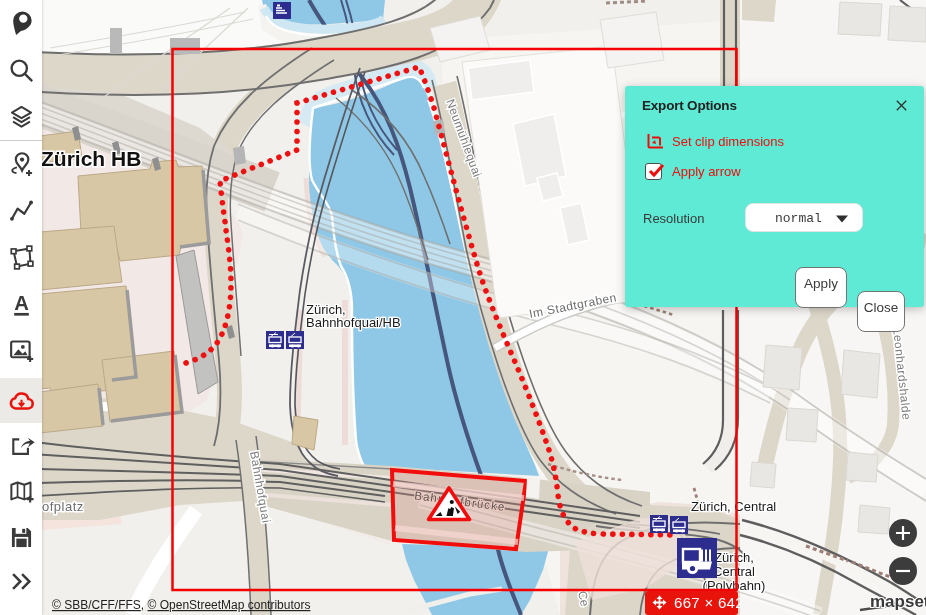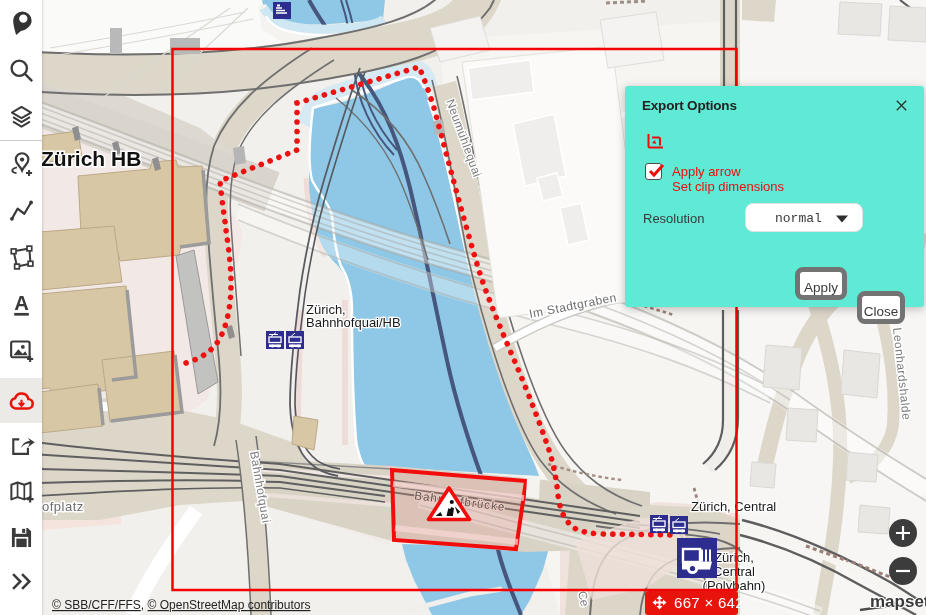--- a/index.html
+++ b/index.html
@@ -10,21 +10,21 @@
   #sidebar{position:absolute;left:0;top:0;width:42px;height:615px;background:#fff;
     box-shadow:1px 0 2px rgba(0,0,0,.12);}
   .sbi{position:absolute;left:8px;width:27px;height:27px;}
   #dialog{position:absolute;left:625px;top:86px;width:299px;height:221px;background:#5eead4;
     border-radius:3px;box-shadow:0 2px 10px rgba(0,0,0,.25);}
   .dtitle{position:absolute;left:17px;top:12px;font-size:13.5px;font-weight:bold;color:#222;letter-spacing:-0.2px;}
   .drow{position:absolute;font-size:13px;color:#ee0d0d;}
   .dlabel{position:absolute;font-size:13px;color:#3a3a3a;}
   .dropdown{position:absolute;left:739px;top:203px;width:118px;height:29px;border:1px solid #e3e3e3;
     border-radius:8px;background:#fff;box-sizing:border-box;}
-  .btn{position:absolute;height:33px;border:5px solid #737373;border-radius:8px;background:#fff;
+  .btn{position:absolute;height:41px;border:1px solid #737373;border-radius:8px;background:#fff;
     font-size:13.5px;color:#3a3a3a;text-align:center;line-height:31px;box-sizing:border-box;}
 </style>
 </head>
 <body>
 <div id="stage">
 <svg id="map" width="926" height="615" viewBox="0 0 926 615">
 
 <rect x="0" y="0" width="926" height="615" fill="#f2f0ec"></rect>
 
 <polygon points="0,0 330,0 300,40 180,85 60,105 0,108" fill="#fafaf8"></polygon>
@@ -441,21 +441,21 @@
 
 <svg style="position:absolute;left:271px;top:14px;width:11px;height:11px" viewBox="0 0 11 11">
         <path d="M0.8,0.8 10.2,10.2 M10.2,0.8 0.8,10.2" stroke="#2f2f2f" stroke-width="1.3"></path>
       </svg>
 
 <svg style="position:absolute;left:20px;top:47px;width:19px;height:19px" viewBox="0 0 19 19">
         <path d="M3.5 1 v12 a1.5 1.5 0 0 0 1.5 1.5 h13" fill="none" stroke="#ee0d0d" stroke-width="2"></path>
         <path d="M7 4.5 h6.5 a1.5 1.5 0 0 1 1.5 1.5 v6.5" fill="none" stroke="#ee0d0d" stroke-width="2"></path>
         <path d="M11 11 l-4-1 3-3z" fill="#ee0d0d"></path>
       </svg>
-<div class="drow" style="left:47px;top:48px;margin-top:45px;">Set clip dimensions</div>
+<div class="drow" style="left:47px;top:48px;">Set clip dimensions</div>
 
 <div style="position:absolute;left:20px;top:77px;width:15px;height:15px;border:1.8px solid #4c4c4c;border-radius:3px;background:#fff;"></div>
 <svg style="position:absolute;left:22px;top:76px;width:18px;height:18px" viewBox="0 0 18 18">
         <path d="M3 9 l4 4 L16 3" fill="none" stroke="#ee0d0d" stroke-width="3"></path>
       </svg>
 <div class="drow" style="left:47px;top:78px;">Apply arrow</div>
 
 <div class="dlabel" style="left:18px;top:125px;">Resolution</div>
 
 <div class="dropdown" style="left:120px;top:117px;"></div>

